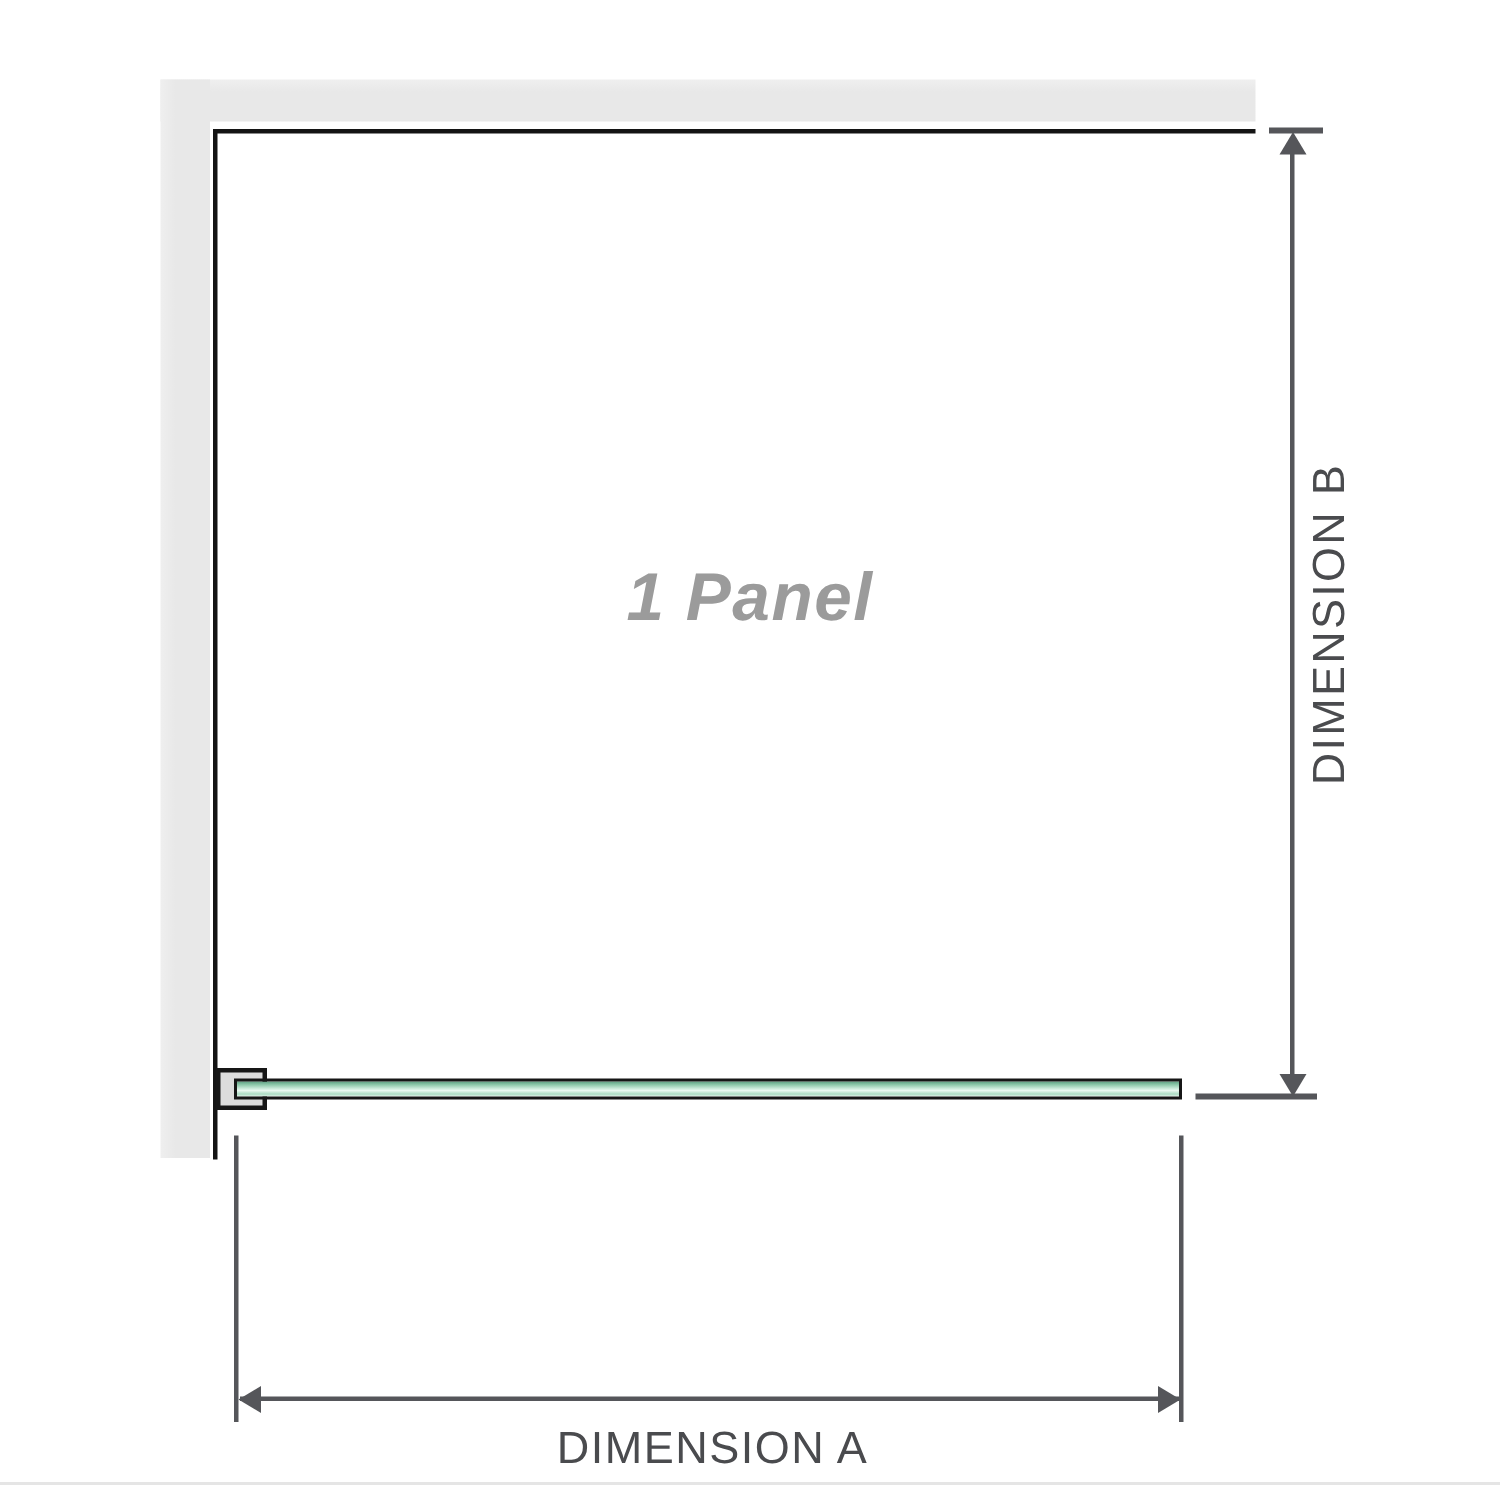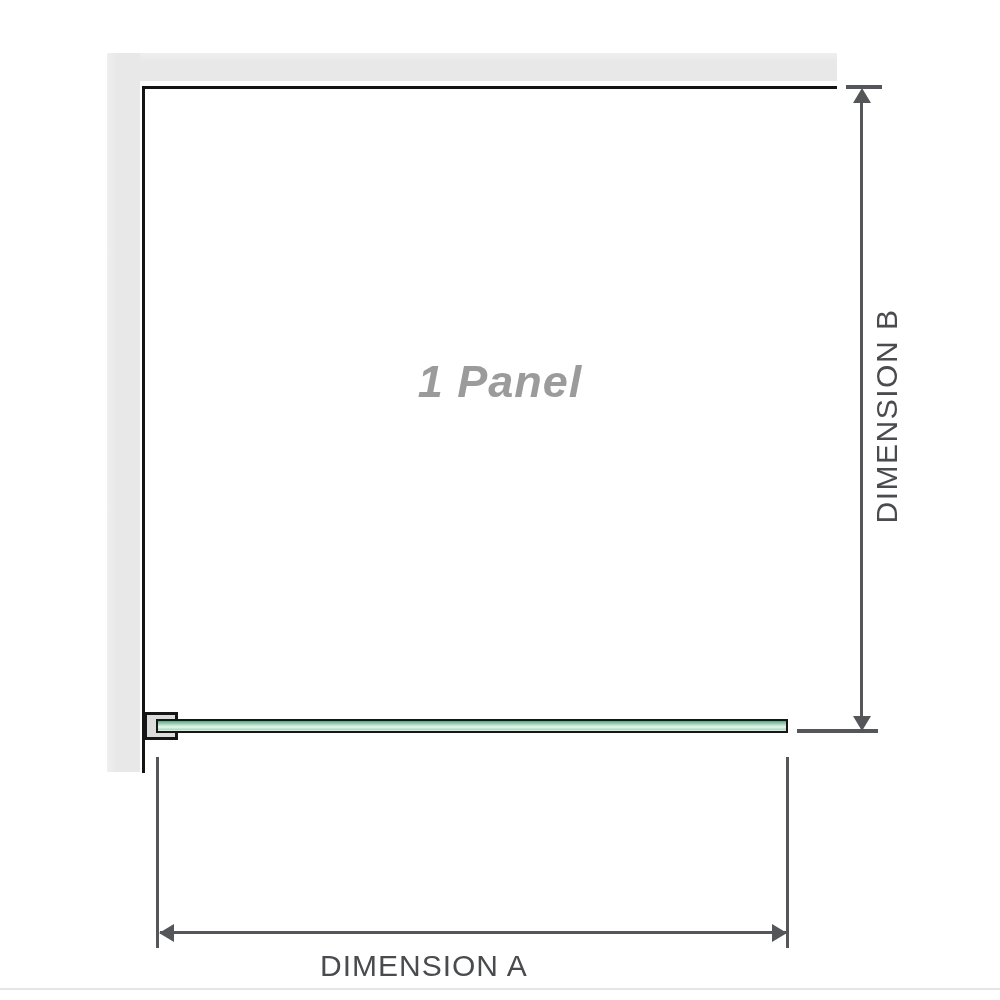--- a/index.html
+++ b/index.html
@@ -24,21 +24,21 @@
     left: 107px; top: 53px; width: 33px; height: 719px;
     background: linear-gradient(to right, #efefef 0%, #e8e8e8 30%, #e8e8e8 100%);
   }
 
   
   .edge-top  { left: 142px; top: 86px; width: 695px; height: 3px; background: #141414; }
   .edge-left { left: 142px; top: 86px; width: 3px;  height: 687px; background: #141414; }
 
   
   .panel-label {
-    left: 300px; top: 356px; width: 400px;
+    left: 300px; top: 372px; width: 400px;
     text-align: center;
     font-size: 45px;
     font-style: italic;
     font-weight: 600;
     color: #9b9b9b;
     letter-spacing: 1px;
   }
 
   
   .bracket {
@@ -97,21 +97,22 @@
     border-bottom: 9px solid transparent;
     border-right: 15px solid #55565a;
   }
   .dima-arrow-right {
     left: 772px; top: 924px;
     border-top: 9px solid transparent;
     border-bottom: 9px solid transparent;
     border-left: 15px solid #55565a;
   }
   .dima-label {
-    left: 320px; top: 949px; width: 260px;
+    left: 345px; top: 949px; width: 260px;
+    text-align: center;
     font-size: 30px;
     letter-spacing: 1px;
     color: #4a4b4e;
     white-space: nowrap;
   }
 
   
   .footer-divider { left: 0; top: 988px; width: 1000px; height: 2px; background: #e5e5e5; }
 </style>
 </head>

